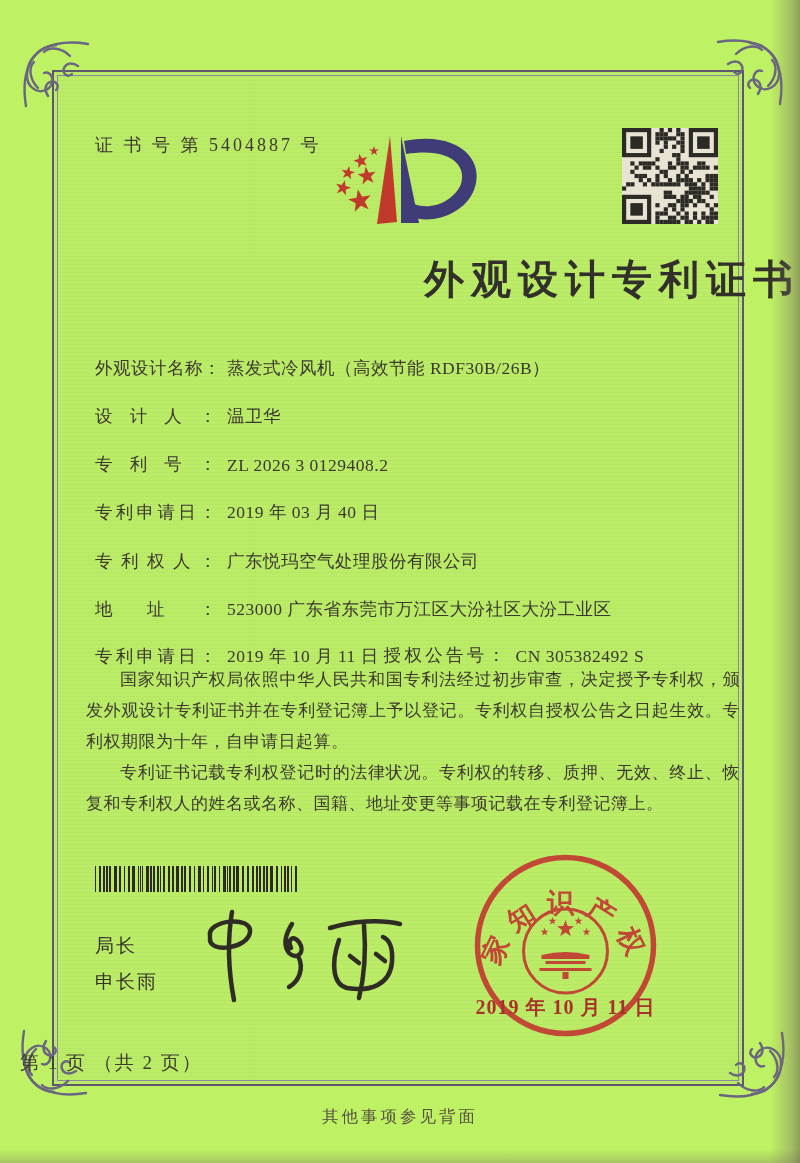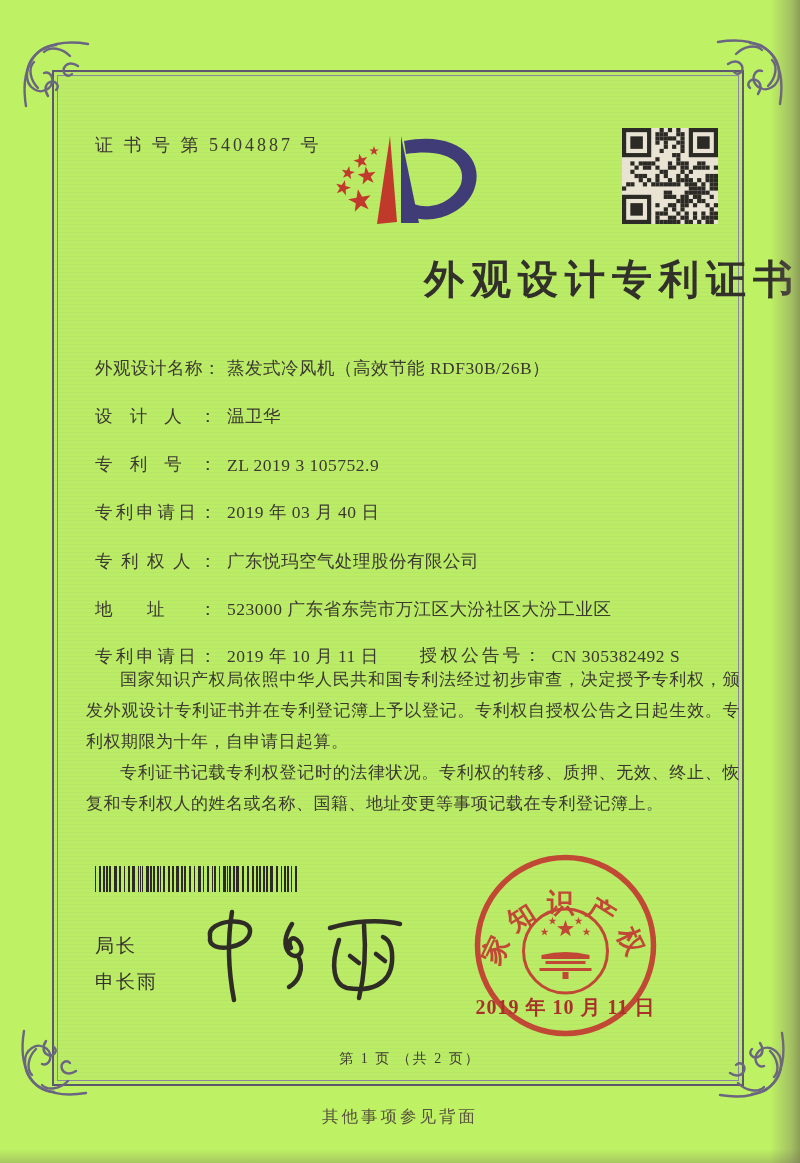--- a/index.html
+++ b/index.html
@@ -57,42 +57,42 @@
   .row{
     position:absolute;left:95px;right:60px;
     font-size:17.5px;color:#3b382f;letter-spacing:.5px;white-space:nowrap;
   }
   .lbl{
     display:inline-block;width:122px;
     text-align:justify;text-align-last:justify;
     vertical-align:bottom;
   }
   .val{margin-left:10px;}
-  .grant-no-pair{display:inline-block;margin-left:36px;}
+  .grant-no-pair{display:inline-block;}
   .paras{
     position:absolute;left:86px;top:664px;width:654px;
     font-size:17px;line-height:31px;color:#3b382f;
     text-align:justify;letter-spacing:.5px;
   }
   .paras p{margin:0;text-indent:2em;}
   .barcode{position:absolute;left:95px;top:866px;width:205px;height:26px;}
   .director{
     position:absolute;left:95px;top:928px;
     font-size:19px;color:#34312a;line-height:36px;letter-spacing:2px;
   }
   .signature{position:absolute;left:192px;top:900px;width:240px;height:110px;}
   .seal{position:absolute;left:468px;top:848px;width:195px;height:195px;}
   .seal svg{position:absolute;left:0;top:0;width:195px;height:195px;opacity:.92;}
   .seal-date{
     position:absolute;left:-8px;right:-8px;top:146px;text-align:center;
     color:#a8322a;font-weight:700;font-size:20px;letter-spacing:1px;
   }
   .page-info{
-    position:absolute;left:0;right:0;top:1050px;text-align:center;
-    font-size:14px;color:#3d3a31;letter-spacing:2px;padding-left:20px;
+    position:absolute;left:0;right:0;top:1050px;text-align:left;
+    font-size:19px;color:#3d3a31;letter-spacing:2px;padding-left:20px;
   }
   .footer-note{
     position:absolute;left:0;right:0;top:1106px;text-align:center;
     font-size:16.5px;color:#57513f;letter-spacing:3px;
   }
 </style>
 </head>
 <body>
 
 <div class="page">
@@ -325,21 +325,21 @@
 
   <h1 class="title">外观设计专利证书</h1>
 
   <div class="row" style="top:356px">
     <span class="lbl">外观设计名称：</span><span class="val">蒸发式冷风机（高效节能 RDF30B/26B）</span>
   </div>
   <div class="row" style="top:404px">
     <span class="lbl">设计人：</span><span class="val">温卫华</span>
   </div>
   <div class="row" style="top:452px">
-    <span class="lbl">专利号：</span><span class="val">ZL 2019 3 105752.9</span>
+    <span class="lbl">专利号：</span><span class="val">ZL 2026 3 0129408.2</span>
   </div>
   <div class="row" style="top:500px">
     <span class="lbl">专利申请日：</span><span class="val">2019 年 03 月 40 日</span>
   </div>
   <div class="row" style="top:549px">
     <span class="lbl">专利权人：</span><span class="val">广东悦玛空气处理股份有限公司</span>
   </div>
   <div class="row" style="top:597px">
     <span class="lbl">地址：</span><span class="val">523000  广东省东莞市万江区大汾社区大汾工业区</span>
   </div>

